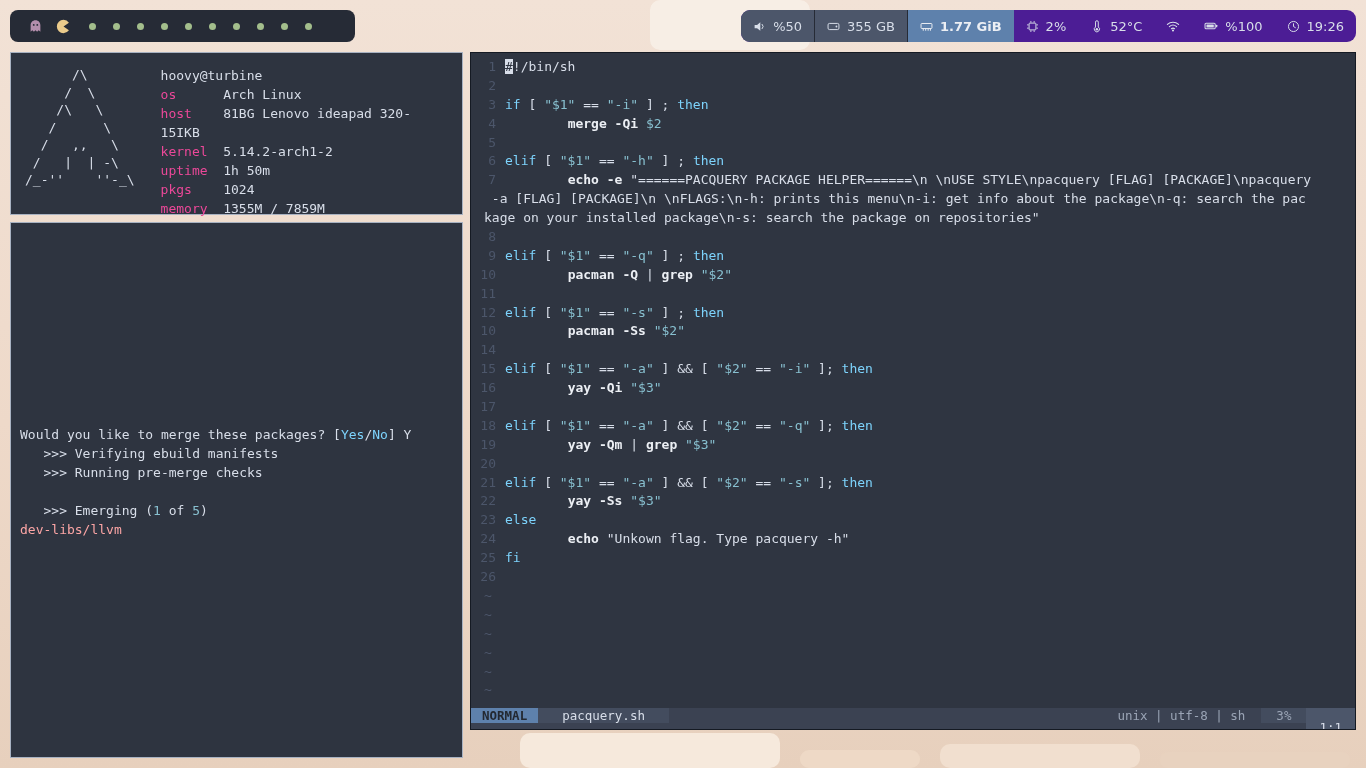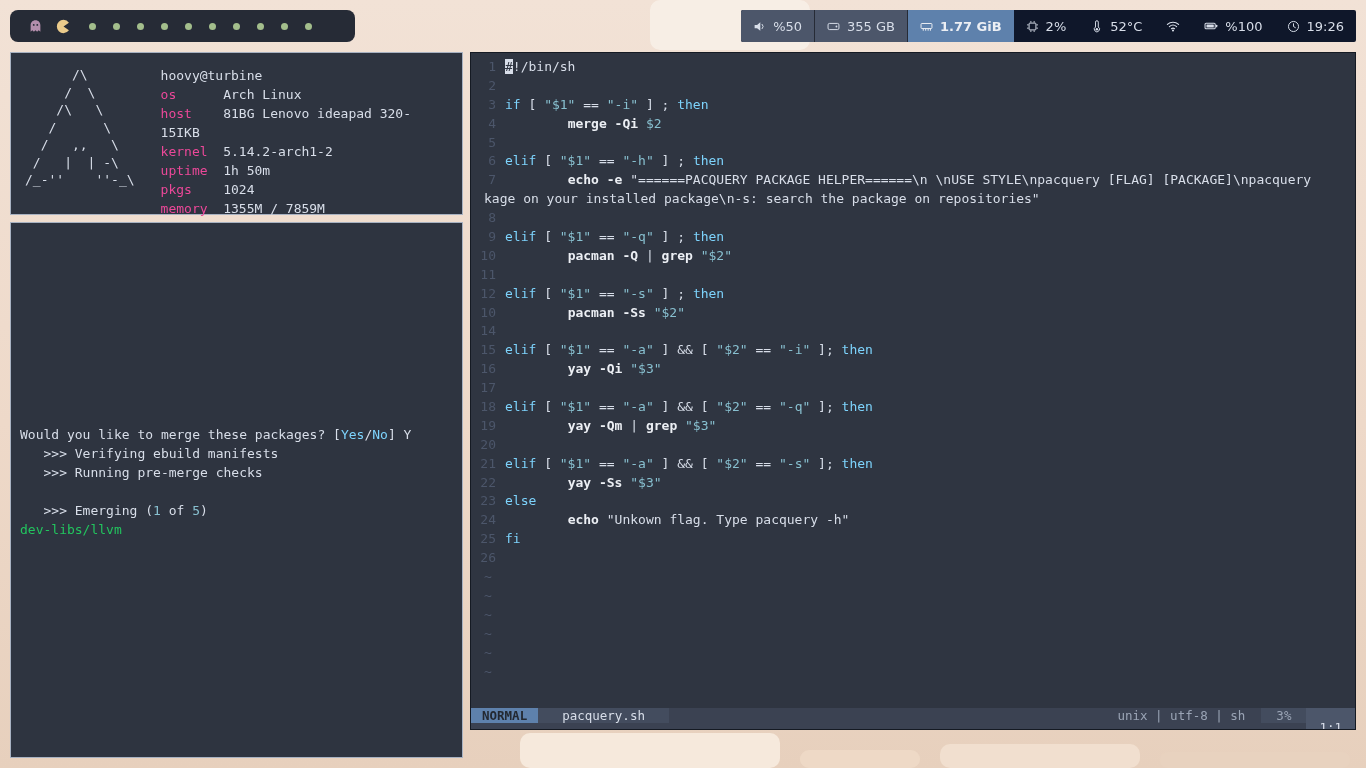--- a/index.html
+++ b/index.html
@@ -11,21 +11,21 @@
   .wp-3{left:800px;top:750px;width:120px;height:18px;background:#eed9c6}
   .wp-4{left:940px;top:744px;width:200px;height:24px;background:#f1dfcf}
   .wp-5{left:1160px;top:752px;width:190px;height:16px;background:#e8d2bf}
 
   
   .topbar{position:absolute;top:10px;left:10px;right:10px;height:32px;display:flex;justify-content:space-between;font-family:"DejaVu Sans",sans-serif;font-size:13px;color:#d8dee9}
   .bar-left{display:flex;align-items:center;width:345px;padding:0 18px;background:#262b36;border-radius:8px}
   .left-icons{display:flex;align-items:center;gap:13px}
   .bar-dots{display:flex;align-items:center;gap:17px;margin-left:18px}
   .ws-dot{width:7px;height:7px;border-radius:50%;background:#a3be8c}
-  .bar-right{display:flex;align-items:stretch;background:#0f172a;border-radius:2px;overflow:hidden}
+  .bar-right{display:flex;align-items:stretch;background:#4c1d95;border-radius:9px;overflow:hidden}
   .bar-seg{display:flex;align-items:center;gap:7px;padding:0 12px}
   .bar-seg.chip-light{background:#4c566a;border-right:1px solid #262b36}
   .bar-seg.chip-accent{background:#5e81ac;color:#eceff4;font-weight:bold}
   .bar-icon{display:flex;align-items:center}
   .ws-icon{cursor:default}
 
   
   .win{position:absolute;background:#2e3440}
   #win-fetch{left:10px;top:52px;width:453px;height:163px;border:1px solid #a8b2c2;display:flex;gap:26px;padding:13px 14px;font-size:13px;color:#d8dee9}
   .ascii{white-space:pre;line-height:17.5px;color:#d8dee9;font-family:"DejaVu Sans Mono",monospace}
@@ -41,21 +41,21 @@
   .ed-area{flex:1;padding-top:5px;font-size:13px;overflow:hidden}
   .ed-row{display:flex;height:18.9px;line-height:18.9px;white-space:pre}
   .gutter{width:34px;flex:none;text-align:right;padding-right:9px;color:#4c566a}
   .ed-row.wrap{padding-left:13px}
   .ed-row.tilde{color:#4c566a;padding-left:13px}
   .code{white-space:pre}
   .t-f{color:#d8dee9}
   .t-k{color:#7dd3fc}
   .t-v{color:#88c0d0}
   .t-c{color:#eceff4;font-weight:bold}
-  .t-d{color:#22c55e}
+  .t-d{color:#fca5a5}
   .t-cur{background:#d8dee9;color:#2f3541}
 
   .statusline{height:21px;display:flex;align-items:flex-start;background:#3b4252;font-size:12.5px;font-family:"DejaVu Sans Mono",monospace}
   .statusline>div{display:flex;align-items:center}
   .sl-mode{background:#5e81ac;color:#232831;font-weight:bold;padding:0 11px}
   .sl-file{background:#434c5e;color:#d8dee9;padding:0 24px}
   .sl-spacer{flex:1}
   .sl-format{color:#9aa4b5;padding:0 16px}
   .sl-pct{background:#434c5e;color:#9aa4b5;padding:0 15px}
   .sl-pos{background:#4c566a;color:#d8dee9;padding:12px 13px}
@@ -210,20 +210,21 @@
 
 <div class="win" id="win-vim">
   <div class="ed-area">
       <div class="ed-row"><span class="gutter">1</span><span class="code"><span class="t-cur">#</span><span class="t-f">!/bin/sh</span></span></div>
       <div class="ed-row"><span class="gutter">2</span><span class="code"></span></div>
       <div class="ed-row"><span class="gutter">3</span><span class="code"><span class="t-k">if </span><span class="t-f">[ </span><span class="t-v">"$1"</span><span class="t-f"> == </span><span class="t-v">"-i"</span><span class="t-f"> ] ; </span><span class="t-k">then</span></span></div>
       <div class="ed-row"><span class="gutter">4</span><span class="code"><span class="t-f">        </span><span class="t-c">merge -Qi </span><span class="t-v">$2</span></span></div>
       <div class="ed-row"><span class="gutter">5</span><span class="code"></span></div>
       <div class="ed-row"><span class="gutter">6</span><span class="code"><span class="t-k">elif </span><span class="t-f">[ </span><span class="t-v">"$1"</span><span class="t-f"> == </span><span class="t-v">"-h"</span><span class="t-f"> ] ; </span><span class="t-k">then</span></span></div>
       <div class="ed-row"><span class="gutter">7</span><span class="code"><span class="t-f">        </span><span class="t-c">echo -e </span><span class="t-f">"======PACQUERY PACKAGE HELPER======\n \nUSE STYLE\npacquery [FLAG] [PACKAGE]\npacquery</span></span></div>
+      <div class="ed-row wrap"><span class="code"><span class="t-f"> -a [FLAG] [PACKAGE]\n \nFLAGS:\n-h: prints this menu\n-i: get info about the package\n-q: search the pac</span></span></div>
       <div class="ed-row wrap"><span class="code"><span class="t-f">kage on your installed package\n-s: search the package on repositories"</span></span></div>
       <div class="ed-row"><span class="gutter">8</span><span class="code"></span></div>
       <div class="ed-row"><span class="gutter">9</span><span class="code"><span class="t-k">elif </span><span class="t-f">[ </span><span class="t-v">"$1"</span><span class="t-f"> == </span><span class="t-v">"-q"</span><span class="t-f"> ] ; </span><span class="t-k">then</span></span></div>
       <div class="ed-row"><span class="gutter">10</span><span class="code"><span class="t-f">        </span><span class="t-c">pacman -Q </span><span class="t-f">| </span><span class="t-c">grep </span><span class="t-v">"$2"</span></span></div>
       <div class="ed-row"><span class="gutter">11</span><span class="code"></span></div>
       <div class="ed-row"><span class="gutter">12</span><span class="code"><span class="t-k">elif </span><span class="t-f">[ </span><span class="t-v">"$1"</span><span class="t-f"> == </span><span class="t-v">"-s"</span><span class="t-f"> ] ; </span><span class="t-k">then</span></span></div>
       <div class="ed-row"><span class="gutter">10</span><span class="code"><span class="t-f">        </span><span class="t-c">pacman -Ss </span><span class="t-v">"$2"</span></span></div>
       <div class="ed-row"><span class="gutter">14</span><span class="code"></span></div>
       <div class="ed-row"><span class="gutter">15</span><span class="code"><span class="t-k">elif </span><span class="t-f">[ </span><span class="t-v">"$1"</span><span class="t-f"> == </span><span class="t-v">"-a"</span><span class="t-f"> ] &amp;&amp; [ </span><span class="t-v">"$2"</span><span class="t-f"> == </span><span class="t-v">"-i"</span><span class="t-f"> ]; </span><span class="t-k">then</span></span></div>
       <div class="ed-row"><span class="gutter">16</span><span class="code"><span class="t-f">        </span><span class="t-c">yay -Qi </span><span class="t-v">"$3"</span></span></div>

